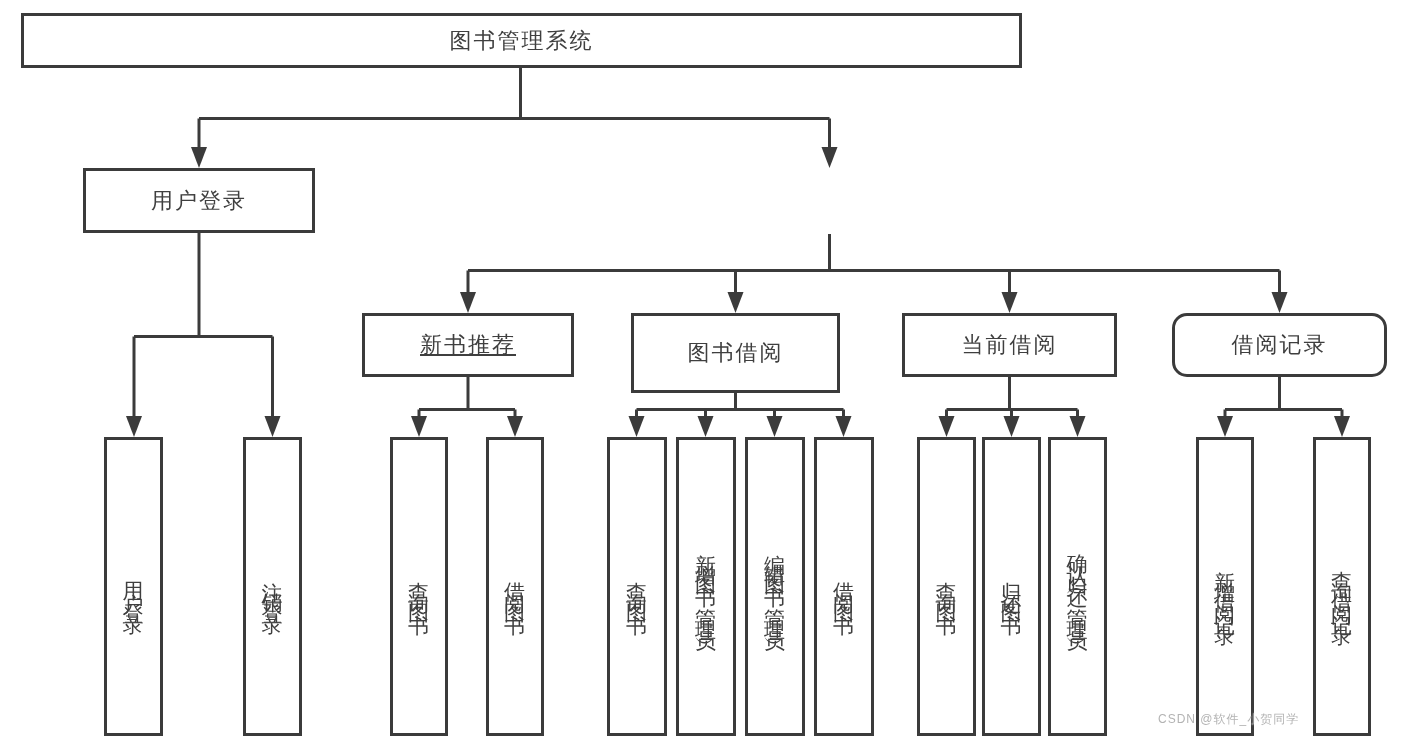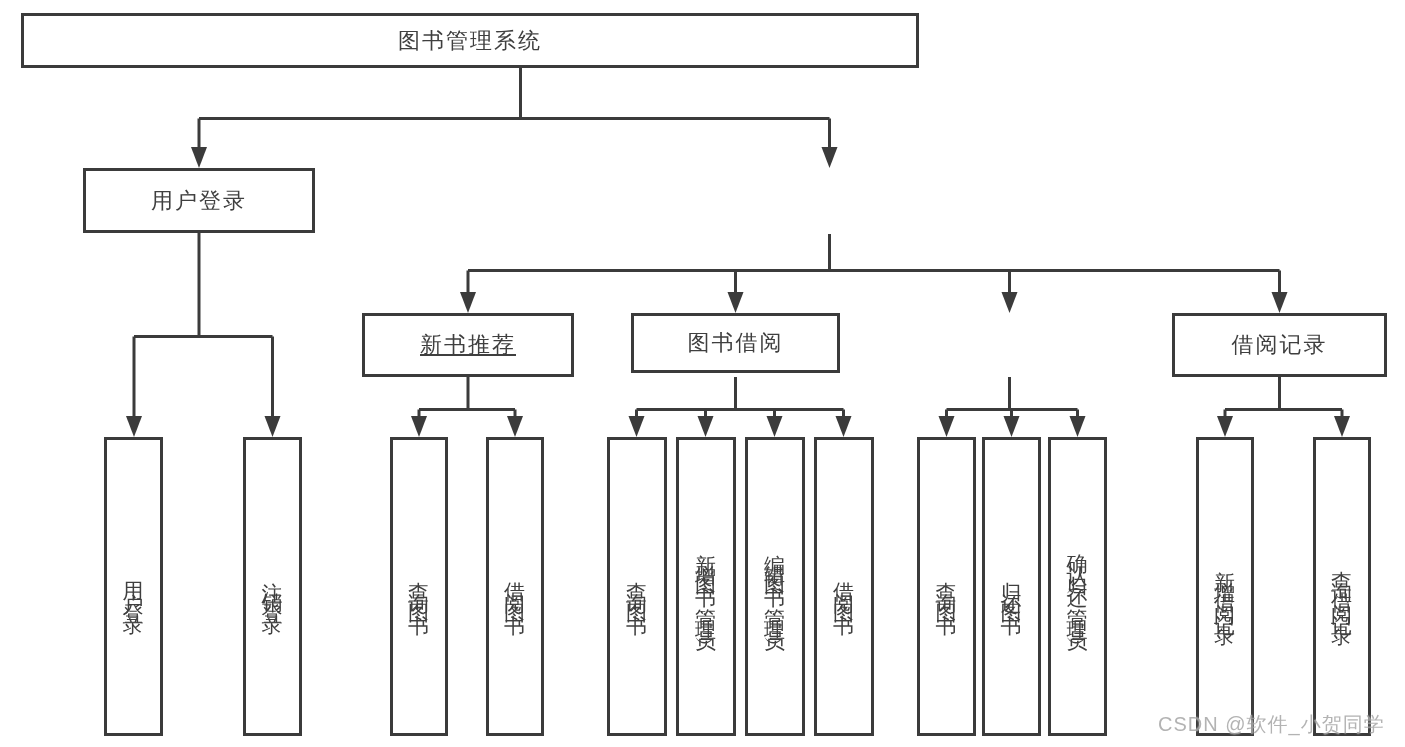--- a/index.html
+++ b/index.html
@@ -28,46 +28,46 @@
     z-index:2;
   }
   .hbox{font-size:22px;letter-spacing:2px;font-weight:500;white-space:nowrap;}
   .vbox{
     writing-mode:vertical-rl;
     font-size:21px;letter-spacing:11px;font-weight:500;
     top:437px;height:299px;
     line-height:1;
   }
   
-  .b-root{left:21px;top:13px;width:898px;height:55px;}
+  .b-root{left:21px;top:13px;width:1001px;height:55px;}
   
   .b-login{left:83px;top:168px;width:232px;height:65px;}
   .b-mgmt{left:712px;top:168px;width:235px;height:66px;}
   
   .b-rec{left:362px;top:313px;width:212px;height:64px;text-decoration:underline;}
-  .b-borrow{left:631px;top:313px;width:209px;height:60px;}
+  .b-borrow{left:631px;top:313px;width:209px;height:80px;}
   .b-current{left:902px;top:313px;width:215px;height:64px;}
-  .b-records{left:1172px;top:313px;width:215px;height:64px;}
+  .b-records{left:1172px;top:313px;width:215px;height:64px;border-radius:15px;}
   
   .v-1{left:104px;width:59px;}
   .v-2{left:243px;width:59px;}
   .v-3{left:390px;width:58px;}
   .v-4{left:486px;width:58px;}
   .v-5{left:607px;width:60px;}
   .v-6{left:676px;width:60px;}
   .v-7{left:745px;width:60px;}
   .v-8{left:814px;width:60px;}
   .v-9{left:917px;width:59px;}
   .v-10{left:982px;width:59px;}
   .v-11{left:1048px;width:59px;}
   .v-12{left:1196px;width:58px;}
   .v-13{left:1313px;width:58px;}
   .watermark{
     position:absolute;left:1158px;top:711px;z-index:5;
-    font-size:20px;color:var(--watermark);
+    font-size:12px;color:var(--watermark);
     letter-spacing:1px;white-space:nowrap;opacity:.85;
     text-shadow:0 0 2px #fff;
   }
 </style>
 </head>
 <body>
 
 <div id="canvas">
 
   <svg class="connectors" width="1405" height="747" viewBox="0 0 1405 747" aria-hidden="true">
@@ -135,20 +135,21 @@
       <path d="M1342 437 L1334 416 H1350 Z"></path>
     </g>
   </svg>
 
   <div class="box hbox b-root">图书管理系统</div>
 
   <div class="box hbox b-login">用户登录</div>
 
   <div class="box hbox b-rec">新书推荐</div>
   <div class="box hbox b-borrow">图书借阅</div>
+  <div class="box hbox b-current">当前借阅</div>
   <div class="box hbox b-records">借阅记录</div>
 
   <div class="box vbox v-1">用户登录</div>
   <div class="box vbox v-2">注销登录</div>
 
   <div class="box vbox v-3">查询图书</div>
   <div class="box vbox v-4">借阅图书</div>
 
   <div class="box vbox v-5">查询图书</div>
   <div class="box vbox v-6">新增图书（管理员）</div>

